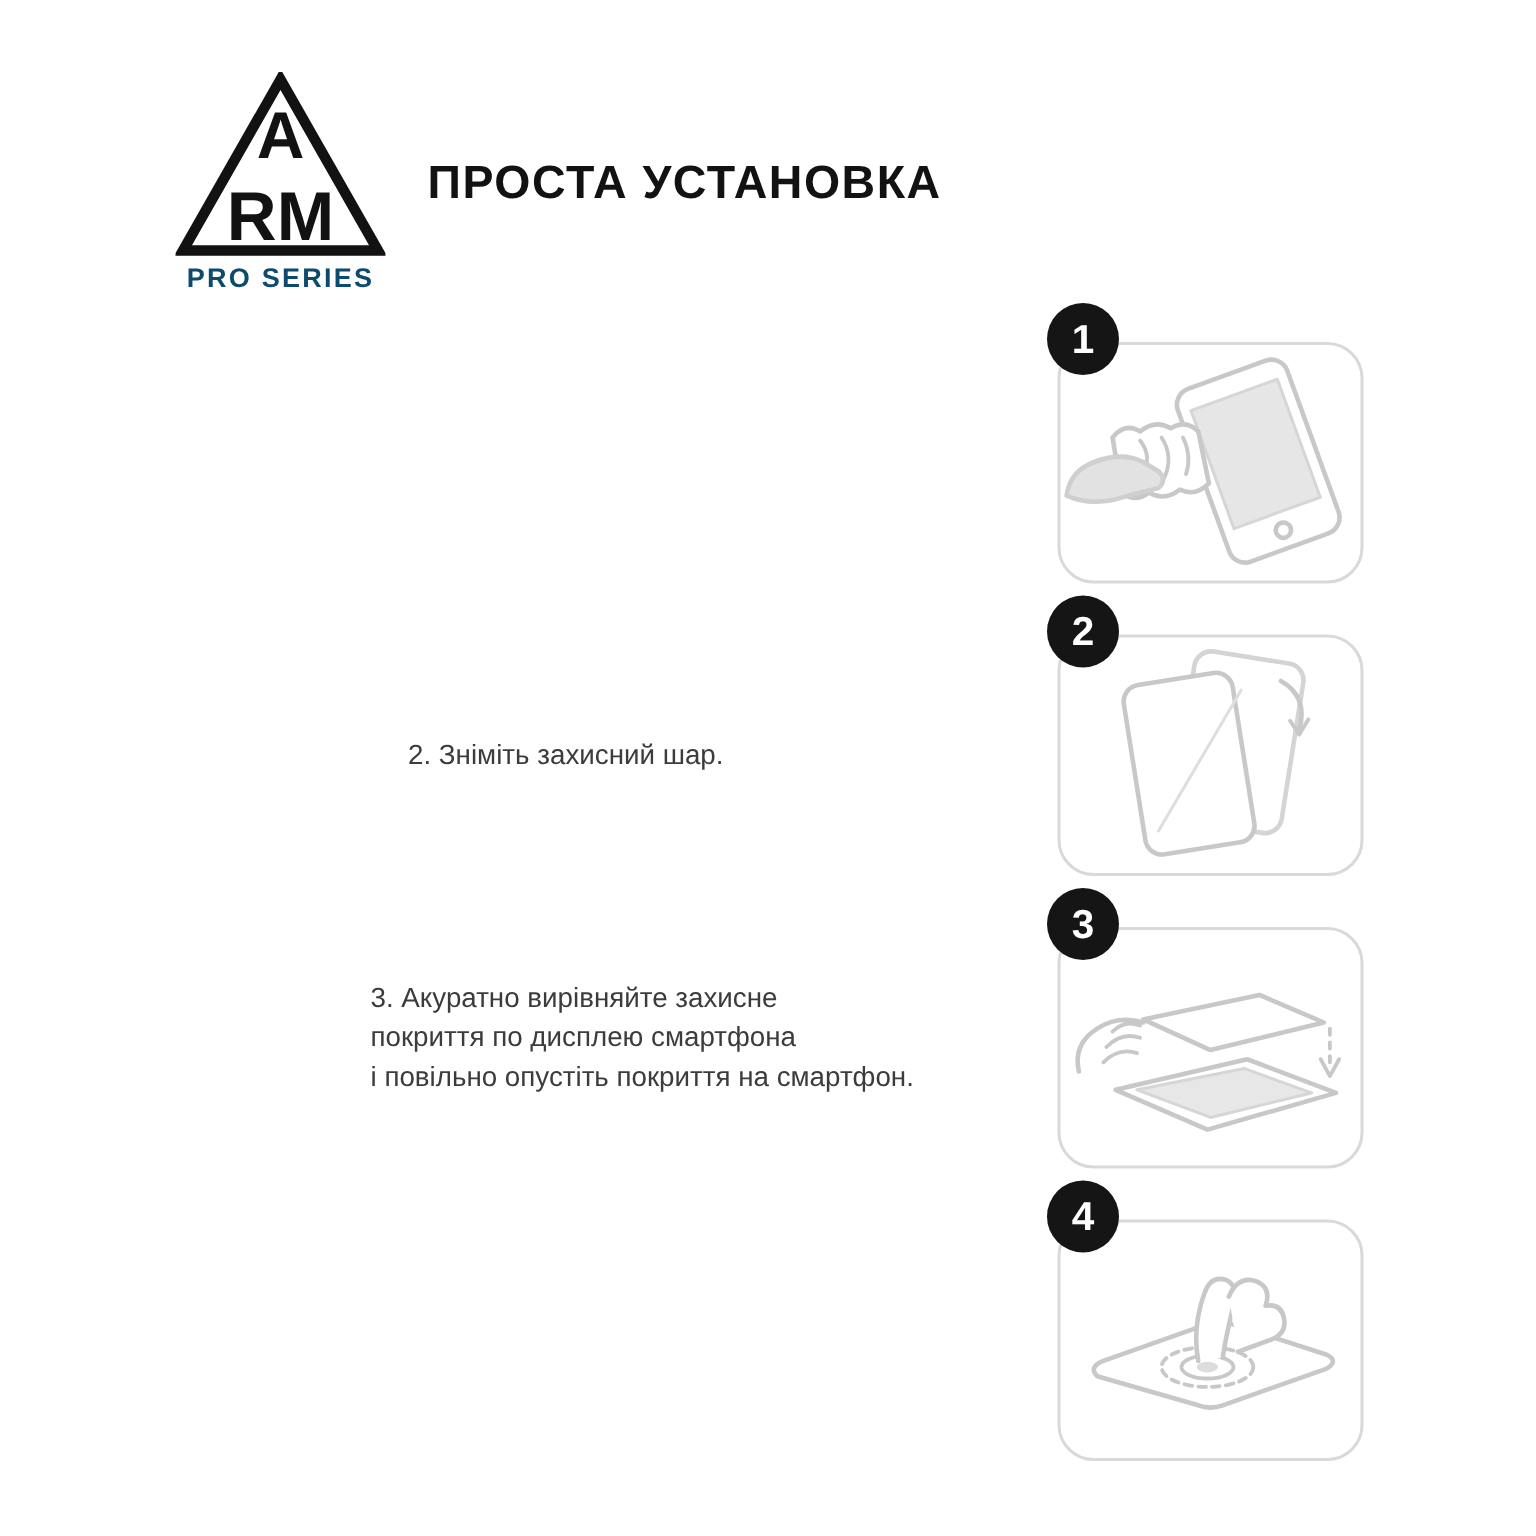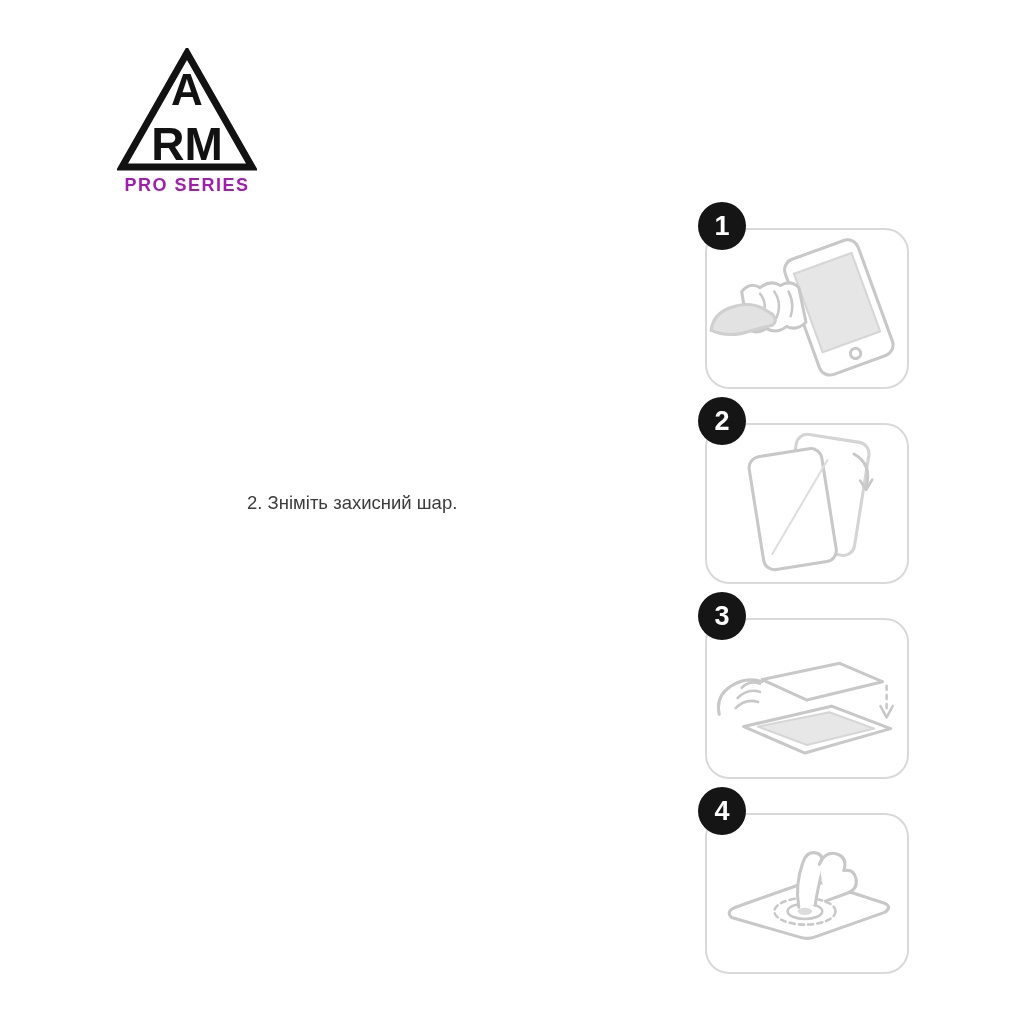--- a/index.html
+++ b/index.html
@@ -4,33 +4,33 @@
 <style>
   html,body{margin:0;padding:0;background:#ffffff;}
   .page{
     position:relative;width:1024px;height:1024px;background:#ffffff;
     font-family:"Liberation Sans",sans-serif;overflow:hidden;color:#1a1a1a;
   }
   
   .logo{position:absolute;left:112px;top:48px;width:150px;text-align:center;}
   .logo svg{display:block;margin:0 auto;}
   .logo-sub{
-    margin-top:3px;font-size:18px;font-weight:bold;letter-spacing:1.5px;color:#a21caf;
+    margin-top:3px;font-size:18px;font-weight:bold;letter-spacing:1.5px;color:#0c4a6e;
   }
   
   .title{
     position:absolute;left:285px;top:104px;margin:0;
     font-size:31px;font-weight:bold;letter-spacing:1px;color:#121212;
   }
   
   .step-text{
     position:absolute;left:247px;width:460px;
     font-size:18.5px;line-height:1.42;color:#3c3c3c;white-space:pre-line;
   }
-  .t1{top:260px;} .t2{top:490px;} .t3{top:652px;} .t4{top:848px;}
+  .t1{top:260px;} .t2{top:490px;margin-left:25px;} .t3{top:652px;} .t4{top:848px;}
   
   .box{
     position:absolute;left:705px;width:200px;height:157px;
     border:2px solid #d9d9d9;border-radius:24px;background:#ffffff;
   }
   .b1{top:228px;} .b2{top:423px;} .b3{top:618px;} .b4{top:813px;}
   .box svg{position:absolute;left:0;top:0;width:100%;height:100%;}
   
   .badge{
     position:absolute;left:698px;width:48px;height:48px;border-radius:50%;
@@ -46,22 +46,26 @@
 
   <div class="logo">
     <svg width="140" height="124" viewBox="0 0 140 124">
       <polygon points="70,5 5,119 135,119" fill="none" stroke="#121212" stroke-width="7"></polygon>
       <text x="70" y="57" text-anchor="middle" font-size="44" font-weight="bold" fill="#121212" style="font-family:'Liberation Sans',sans-serif">A</text>
       <text x="70" y="112" text-anchor="middle" font-size="46" font-weight="bold" fill="#121212" style="font-family:'Liberation Sans',sans-serif">RM</text>
     </svg>
     <div class="logo-sub">PRO SERIES</div>
   </div>
 
+  <h1 class="title">ПРОСТА УСТАНОВКА</h1>
 
   <div class="step-text t2">2. Зніміть захисний шар.</div>
+  <div class="step-text t3">3. Акуратно вирівняйте захисне
+покриття по дисплею смартфона
+і повільно опустіть покриття на смартфон.</div>
 
   <div class="box b1">
     <svg viewBox="0 0 196 153">
       <g stroke="#c8c8c8" stroke-width="3" fill="none" stroke-linecap="round" stroke-linejoin="round">
         <g transform="rotate(-20 128 78)">
           <rect x="92" y="16" width="76" height="120" rx="11"></rect>
           <rect x="100" y="30" width="60" height="82" fill="#e6e6e6" stroke="#d6d6d6" stroke-width="2"></rect>
           <circle cx="130" cy="124" r="5"></circle>
         </g>
         <path d="M34,60 Q42,50 52,56 Q62,48 72,54 Q82,48 90,56 L97,90 Q88,99 78,94 Q68,102 58,96 Q48,103 40,96 Z" fill="#ffffff"></path>

